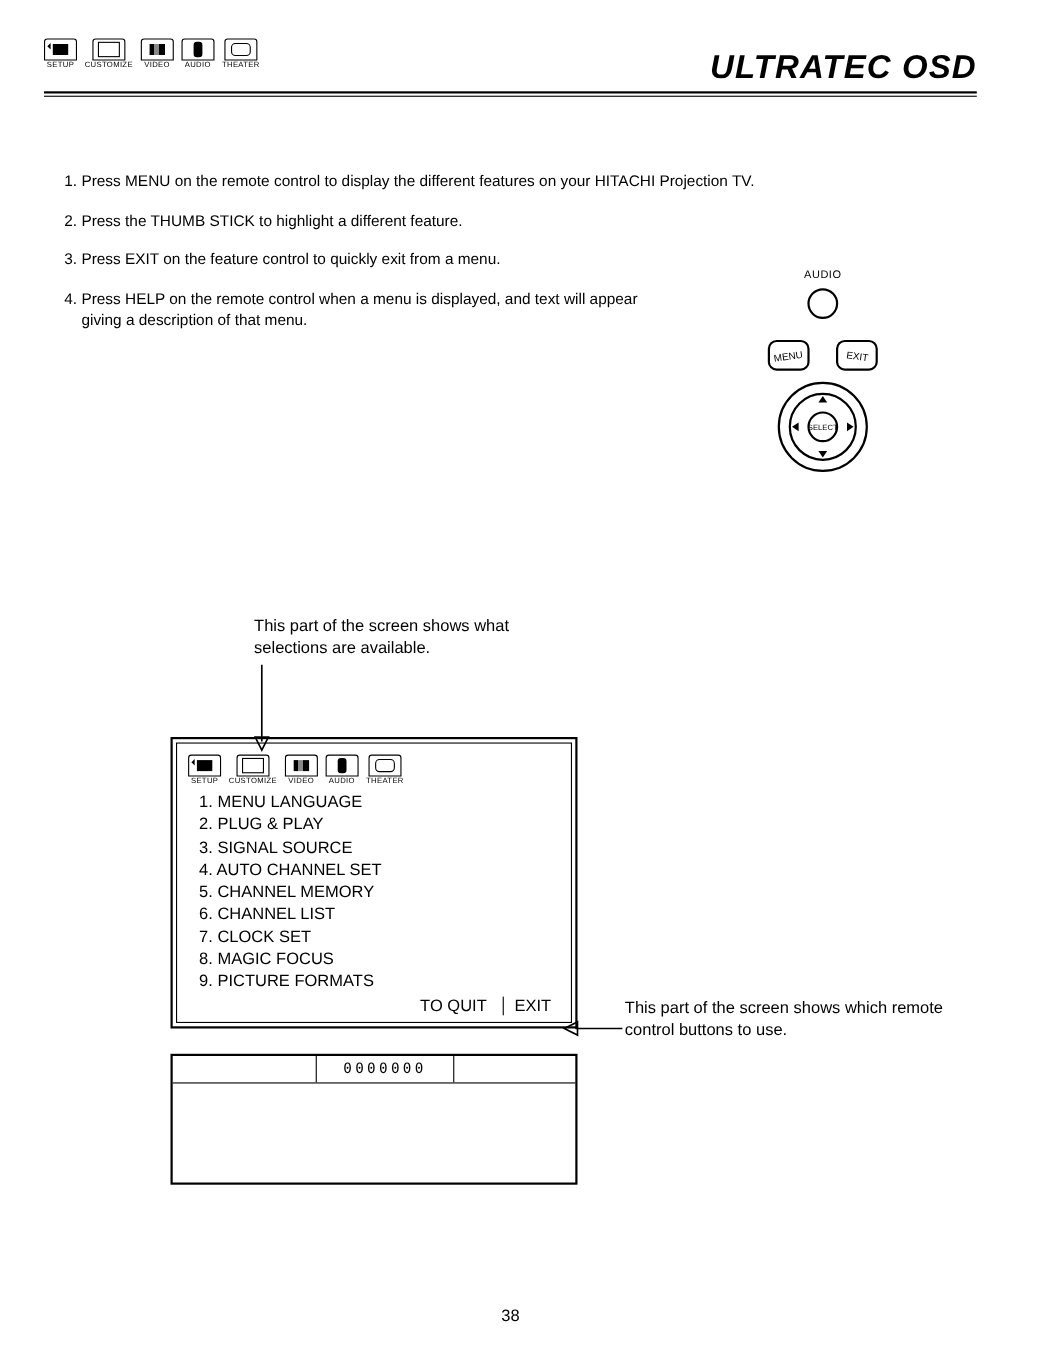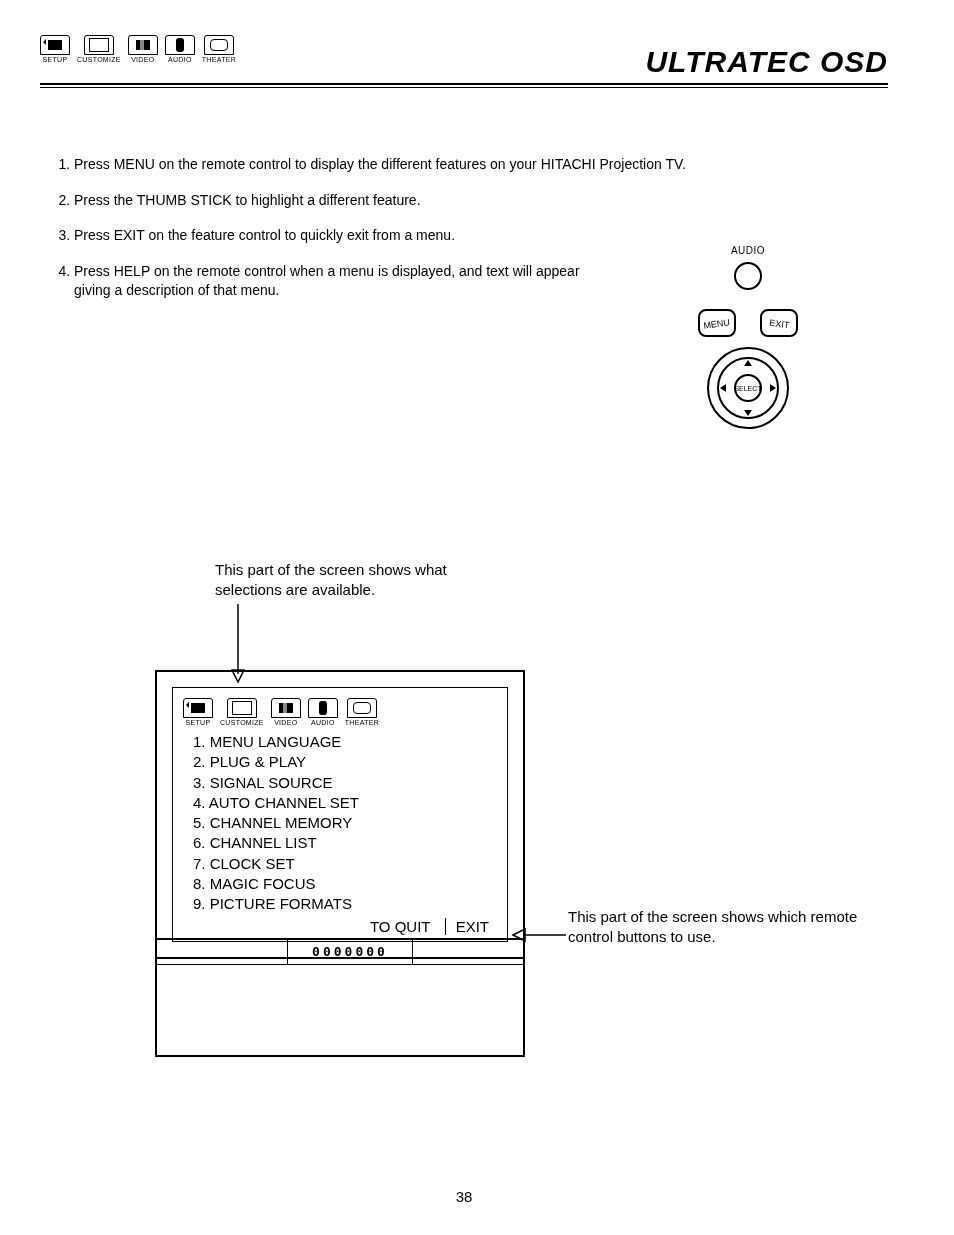--- a/index.html
+++ b/index.html
@@ -123,42 +123,42 @@
 
   
   .osd-area {
     position: absolute;
     left: 155px;
     top: 560px;
     width: 760px;
   }
   .callout-top {
     position: absolute;
-    left: 60px;
+    left: 76px;
     top: 0;
     font-size: 15px;
     line-height: 1.3;
     width: 240px;
   }
   .callout-right {
     position: absolute;
     left: 413px;
     top: 347px;
     font-size: 15px;
     line-height: 1.3;
     width: 290px;
   }
 
   .tv-frame {
     position: absolute;
     top: 110px;
     left: 0;
     width: 370px;
     border: 2px solid #000;
-    padding: 15px;
+    padding: 3px;
     box-sizing: border-box;
   }
   .tv-inner {
     border: 1px solid #000;
     padding: 10px 10px 6px 10px;
     min-height: 230px;
     box-sizing: border-box;
     position: relative;
   }
   .osd-list {
@@ -171,25 +171,24 @@
     text-align: right;
     font-size: 15px;
     border-top: none;
     padding: 4px 2px 0 0;
   }
   .osd-footer span { padding: 0 6px; }
   .osd-footer .sep { border-left:1px solid #000; padding-left:10px; margin-left:4px;}
   .deck {
     position:absolute;
     left:0;
-    top:378px;
+    top:398px;
     width:370px;
     border:2px solid #000;
     box-sizing:border-box;
-    font-weight:bold;
   }
   .deck-top{
     border-bottom:1px solid #000;
     display:flex;
     height:24px;
   }
   .deck-top > div{border-right:1px solid #000;}
   .deck-seg1{width:130px;}
   .deck-seg2{flex:1;text-align:center;font-family:monospace;letter-spacing:3px;font-size:13px;line-height:24px;}
   .deck-seg3{width:110px;border-right:none !important;}

